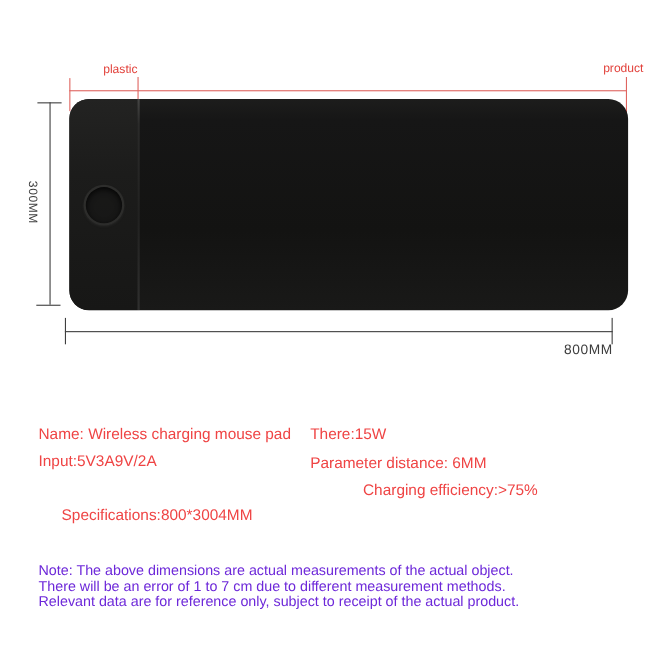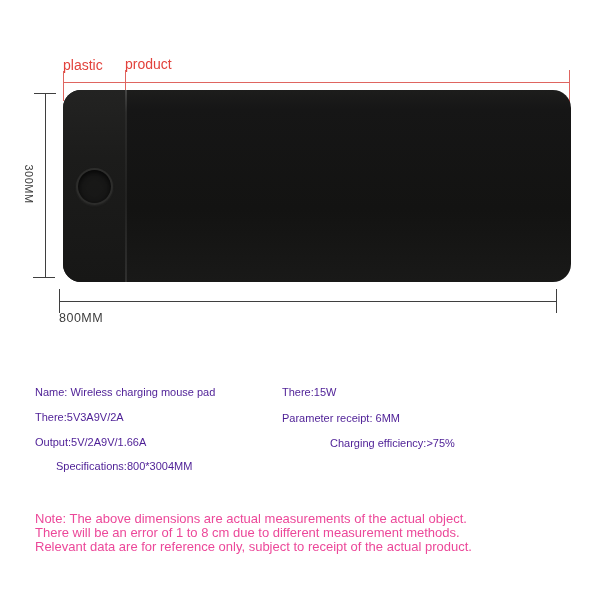--- a/index.html
+++ b/index.html
@@ -1,21 +1,21 @@
 <!DOCTYPE html>
 <html><head>
 <meta charset="utf-8">
 <style>
   html,body{margin:0;padding:0;background:#fff;}
   #canvas{
     position:relative;width:600px;height:600px;background:#ffffff;overflow:hidden;
     font-family:"Liberation Sans", sans-serif;
   }
   
-  .red-label{position:absolute;font-size:14px;color:#e2423c;text-align:left;}
+  .red-label{position:absolute;font-size:11px;color:#e2423c;text-align:right;}
   .red-line{position:absolute;height:1px;background:#df6560;}
   .red-tick{position:absolute;width:1px;background:#df6560;}
   
   .pad{
     position:absolute;left:63px;top:90px;width:508px;height:192px;border-radius:18px;
     background:linear-gradient(180deg,#1d1d1c 0%,#161616 10%,#131312 62%,#191918 100%);
     overflow:hidden;
   }
   .pad-plastic{
     position:absolute;left:0;top:0;width:62px;height:100%;
@@ -33,27 +33,27 @@
     background:rgba(20,20,20,.4);
   }
   
   .dim-vline{position:absolute;width:1px;background:#3f3f3f;}
   .dim-hline{position:absolute;height:1px;background:#3f3f3f;}
   .dim-label{position:absolute;color:#3d3d3d;letter-spacing:.5px;}
   #height-label{
     left:-2px;top:178px;width:62px;font-size:11px;text-align:center;
     transform:rotate(90deg);transform-origin:center;
   }
-  #width-label{left:59px;top:311px;width:498px;font-size:12.5px;text-align:left;}
+  #width-label{left:59px;top:311px;width:498px;font-size:12.5px;text-align:right;}
   
-  .spec-row{position:absolute;font-size:11px;color:#4c1d95;white-space:nowrap;}
+  .spec-row{position:absolute;font-size:14px;color:#ef4444;white-space:nowrap;}
   .col-left{left:35px;}
   .col-right{left:282px;}
   
-  .note-line{position:absolute;left:35px;font-size:13px;color:#ec4899;white-space:nowrap;}
+  .note-line{position:absolute;left:35px;font-size:13px;color:#6d28d9;white-space:nowrap;}
 </style>
 </head>
 <body>
 
 <div id="canvas">
 
   <div class="red-label" style="left:63px;top:57px;width:62px;">plastic</div>
   <div class="red-label" style="left:125px;top:56px;width:460px;">product</div>
   <div class="red-line" style="left:63px;top:82px;width:507px;"></div>
   <div class="red-tick" style="left:63px;top:71px;height:30px;"></div>
@@ -70,25 +70,24 @@
   <div class="dim-hline" style="left:34px;top:93px;width:22px;"></div>
   <div class="dim-hline" style="left:33px;top:277px;width:22px;"></div>
   <div class="dim-label" id="height-label">300MM</div>
 
   <div class="dim-hline" style="left:59px;top:301px;width:498px;"></div>
   <div class="dim-vline" style="left:59px;top:289px;height:24px;"></div>
   <div class="dim-vline" style="left:556px;top:289px;height:24px;"></div>
   <div class="dim-label" id="width-label">800MM</div>
 
   <div class="spec-row col-left" style="top:386px;">Name: Wireless charging mouse pad</div>
-  <div class="spec-row col-left" style="top:411px;">There:5V3A9V/2A</div>
-  <div class="spec-row col-left" style="top:436px;">Output:5V/2A9V/1.66A</div>
+  <div class="spec-row col-left" style="top:411px;">Input:5V3A9V/2A</div>
   <div class="spec-row col-left" style="top:460px;margin-left:21px;">Specifications:800*3004MM</div>
 
   <div class="spec-row col-right" style="top:386px;">There:15W</div>
-  <div class="spec-row col-right" style="top:412px;">Parameter receipt: 6MM</div>
+  <div class="spec-row col-right" style="top:412px;">Parameter distance: 6MM</div>
   <div class="spec-row col-right" style="top:437px;margin-left:48px;">Charging efficiency:&gt;75%</div>
 
   <div class="note-line" style="top:511px;">Note: The above dimensions are actual measurements of the actual object.</div>
-  <div class="note-line" style="top:525px;">There will be an error of 1 to 8 cm due to different measurement methods.</div>
+  <div class="note-line" style="top:525px;">There will be an error of 1 to 7 cm due to different measurement methods.</div>
   <div class="note-line" style="top:539px;">Relevant data are for reference only, subject to receipt of the actual product.</div>
 
 </div>
 
 </body></html>

